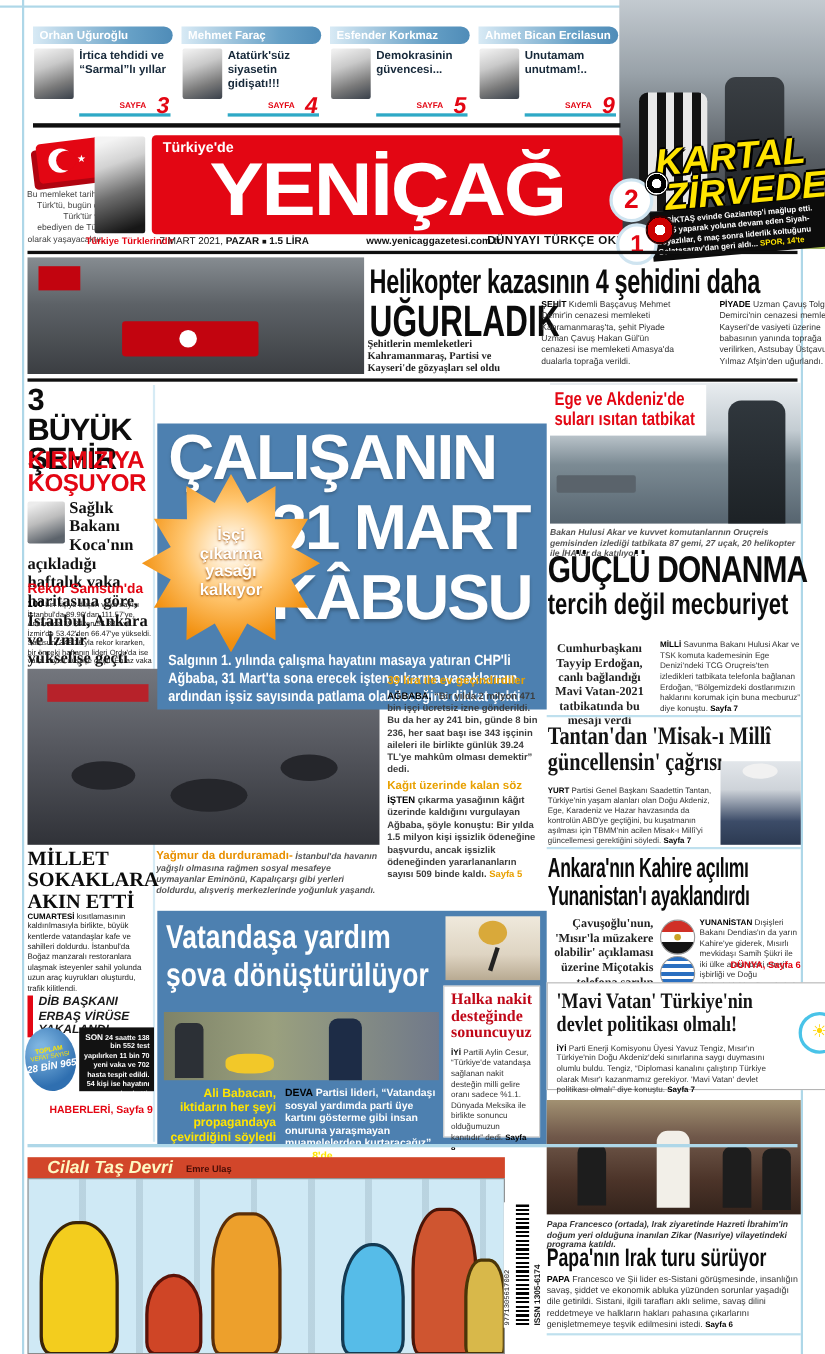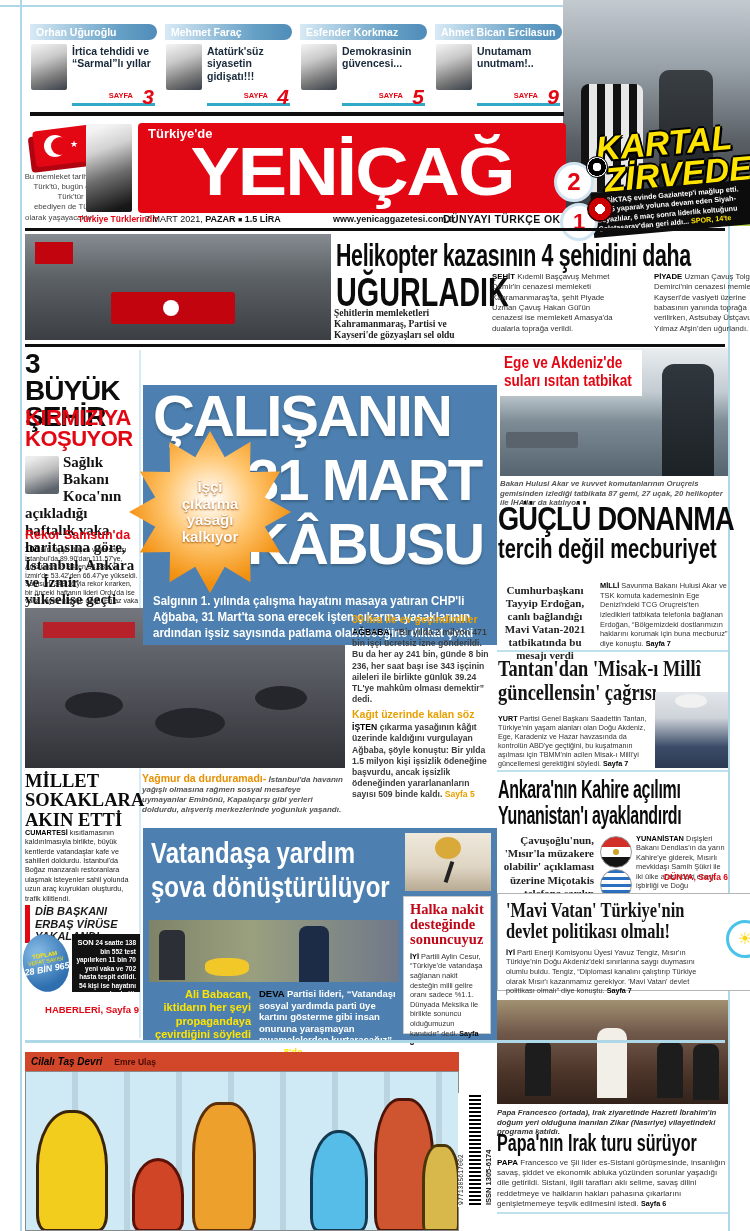--- a/index.html
+++ b/index.html
@@ -247,21 +247,21 @@
   .cleric{position:absolute;width:26px;height:56px;border-radius:8px 8px 0 0;background:#1d1d1d;}
   #pope-caption{left:497px;top:1108px;width:231px;font-size:7.8px;font-style:italic;
     font-weight:bold;color:#333;line-height:1.25;}
   #pope-h{left:497px;top:1130px;font-size:23px;font-weight:bold;color:#0b0b0b;}
   #pope-h .cx{transform:scaleX(.7);}
   #pope-body{left:497px;top:1158px;width:231px;font-size:8px;color:#333;line-height:1.28;}
 
   
   #comic-bar{left:25px;top:1052px;width:434px;height:19px;background:#d2462a;
     display:flex;align-items:center;}
-  #comic-title{color:#000000;font-weight:bold;font-style:italic;font-size:10px;padding-left:6px;}
+  #comic-title{color:#fef9c3;font-weight:bold;font-style:italic;font-size:16px;padding-left:6px;margin-left:12px;}
   #comic-author{color:#4a0d06;font-weight:bold;font-size:8.5px;margin-left:12px;}
   #comic-panel{left:25px;top:1071px;width:434px;height:160px;background:#cfe9f5;
     border:1px solid #8a8a8a;box-sizing:border-box;overflow:hidden;}
   #comic-bg{position:absolute;inset:0;
     background:repeating-linear-gradient(90deg,transparent 0 46px,rgba(110,135,150,.22) 46px 52px);}
   .cc{position:absolute;}
   #cc1{left:10px;top:38px;width:66px;height:116px;background:#f3cd1e;border:3px solid #3a2408;
     border-radius:46% 46% 14% 14%;}
   #cc2{left:106px;top:86px;width:46px;height:68px;background:#cf4526;border:3px solid #5a1208;
     border-radius:50% 50% 16% 16%;}

